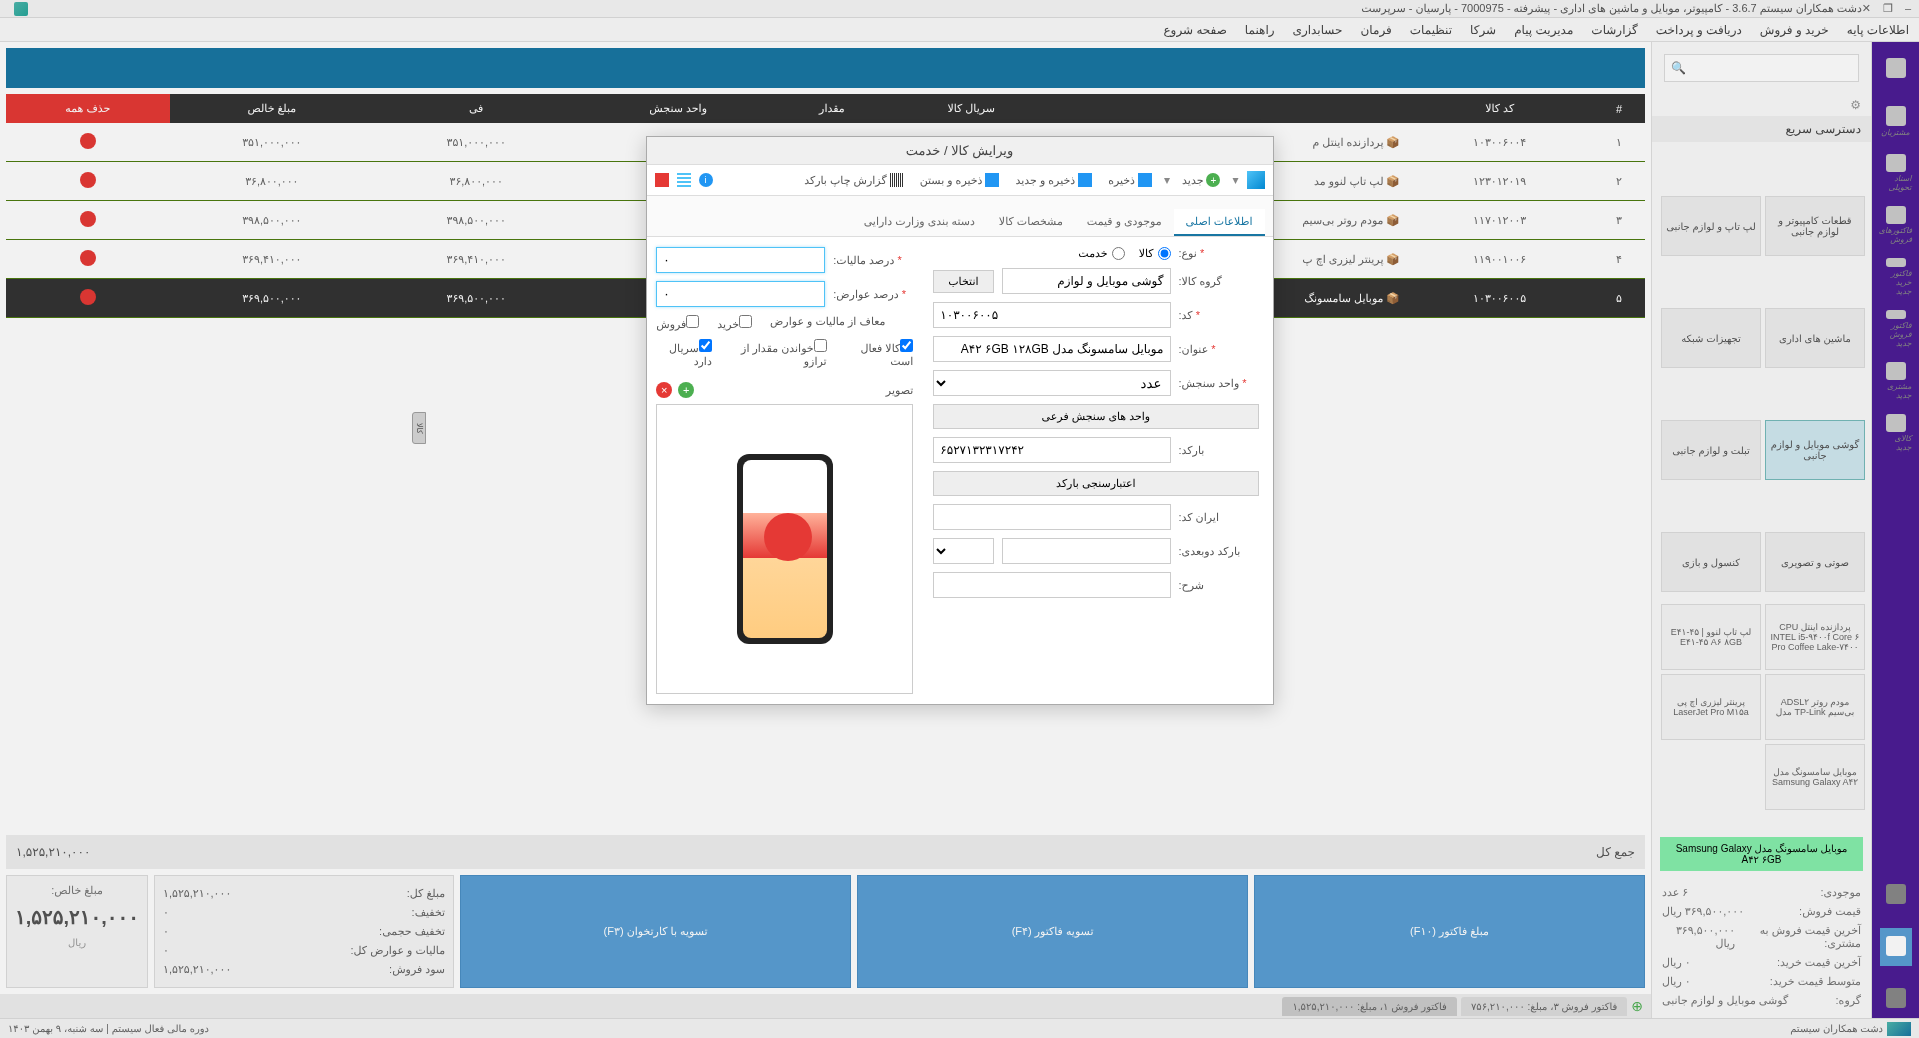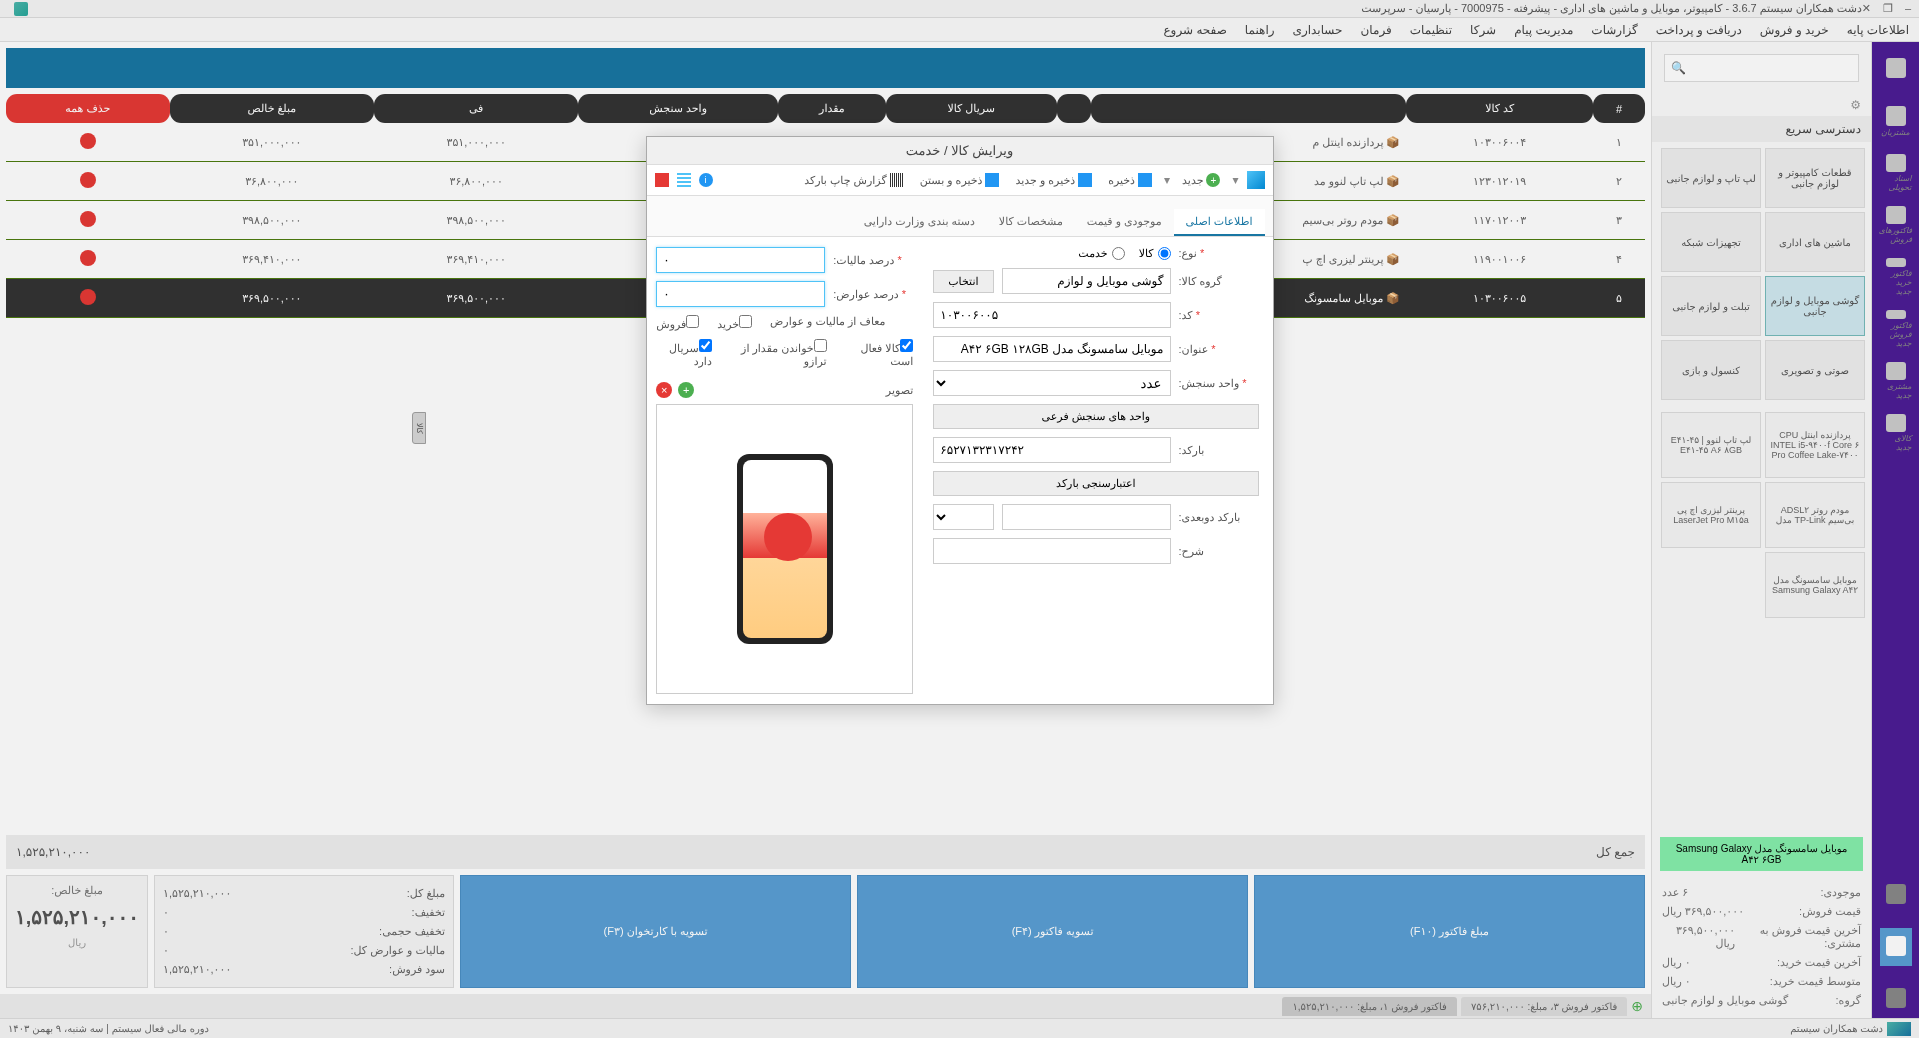--- a/index.html
+++ b/index.html
@@ -27,34 +27,34 @@
 
 
 .catpanel { width:220px; background:#fafafa; border-left:1px solid #e0e0e0; display:flex; flex-direction:column; }
 .catpanel .search { padding:6px; }
 .catpanel .search-wrap { display:flex; background:#fff; border:1px solid #ddd; height:28px; align-items:center; padding:0 6px; }
 .catpanel .search-wrap input { border:0; outline:0; flex:1; font-size:12px; }
 .catpanel .search-icon { color:#999; }
 .catpanel .gear { padding:4px 10px; color:#999; }
 .catpanel .head { padding:6px 10px; font-size:12px; color:#444; background:#f0f0f0; }
 .catpanel .cats { display:flex; flex-wrap:wrap; padding:6px; gap:4px; }
-.catpanel .catbox { width:100px; height:60px; background:#eee; border:1px solid #ddd; display:flex; align-items:center; justify-content:center; text-align:center; font-size:10px; color:#555; cursor:pointer; padding:4px; }
+.catpanel .catbox { width:100px; height:60px; background:#eee; border:1px solid #ddd; display:flex; align-items:center; justify-content:center; text-align:center; font-size:10px; color:#555; cursor:pointer; padding:4px;margin-top:48px; }
 .catpanel .catbox.active { background:#d0e8f0; border-color:#7bb; }
 .catpanel .prods { display:flex; flex-wrap:wrap; padding:6px; gap:4px; }
 .catpanel .prodbox { width:100px; height:66px; background:#f5f5f5; border:1px solid #ddd; font-size:9px; color:#666; padding:4px; text-align:center; display:flex; align-items:center; justify-content:center; }
 .catpanel .info { padding:8px 10px; font-size:11px; color:#777; }
 .catpanel .info .row { display:flex; justify-content:space-between; padding:3px 0; }
 .catpanel .pname { background:#86efac; padding:6px; margin:4px 8px; font-size:10px; text-align:center; }
 
 
 .main { flex:1; display:flex; flex-direction:column; background:#fff; }
 .bluebar { height:40px; background:#1976a3; margin:6px; }
 .grid-wrap { flex:1; margin:0 6px; overflow:auto; }
 table.grid { width:100%; border-collapse:collapse; font-size:11px; }
-table.grid th { background:#333; color:#fff; font-weight:normal; padding:8px 6px; text-align:center; font-size:11px;border-radius:11px; }
+table.grid th { background:#333; color:#fff; font-weight:normal; padding:8px 6px; text-align:center; font-size:11px; }
 table.grid td { padding:10px 6px; text-align:center; color:#666; border-bottom:1px solid #4d7c0f; }
 table.grid td .del { width:16px; height:16px; background:#e53935; border-radius:50%; display:inline-block; cursor:pointer; }
 table.grid tr.sel { background:#333; }
 table.grid tr.sel td { color:#fff; }
 .totalrow { background:#eee; padding:10px; margin:0 6px; display:flex; justify-content:space-between; font-size:12px; color:#555; }
 
 
 .bottoms { display:flex; gap:6px; margin:6px; }
 .totalbox { flex:0 0 300px; background:#f5f5f5; border:1px solid #ddd; padding:8px; font-size:11px; }
 .totalbox .r { display:flex; justify-content:space-between; padding:3px 0; color:#666; }
@@ -459,20 +459,24 @@
             <div class="lbtn">واحد های سنجش فرعی</div>
           </div>
         <div class="frow">
           <span class="lbl"><span>بارکد:</span></span>
           <input type="text" style="text-align: left;" value="۶۵۲۷۱۳۲۳۱۷۲۴۲">
         </div>
         <div class="frow">
             <div class="lbtn">اعتبارسنجی بارکد</div>
           </div>
         <div class="frow">
+          <span class="lbl"><span>ایران کد:</span></span>
+          <input type="text" style="">
+        </div>
+        <div class="frow">
           <span class="lbl"><span>بارکد دوبعدی:</span></span>
           <input type="text" style="flex: 0.5 1 0%;">
           <select style="flex:0.5"><option></option></select>
         </div>
         <div class="frow">
           <span class="lbl"><span>شرح:</span></span>
           <input type="text" style="">
         </div>
       </div>
 

